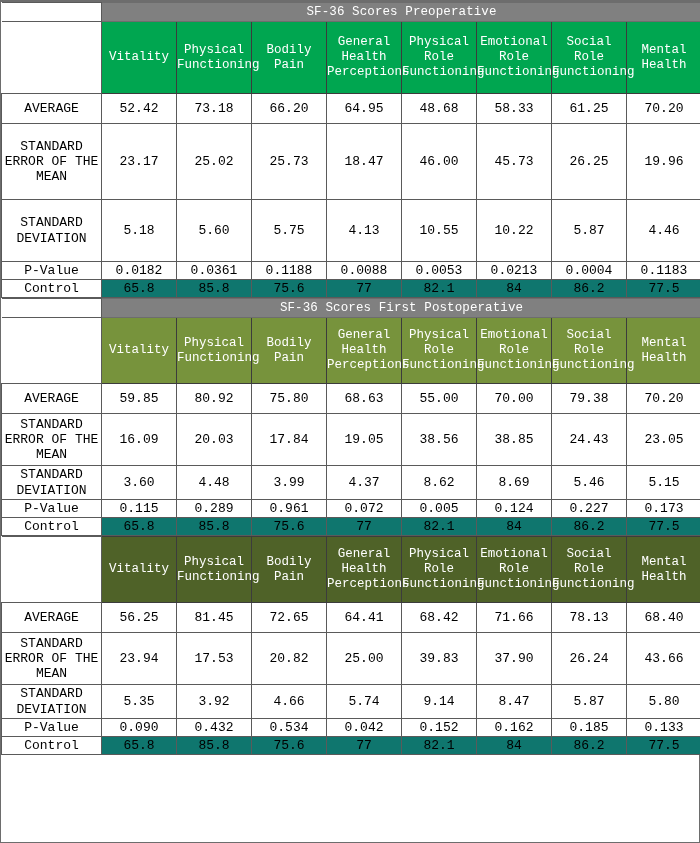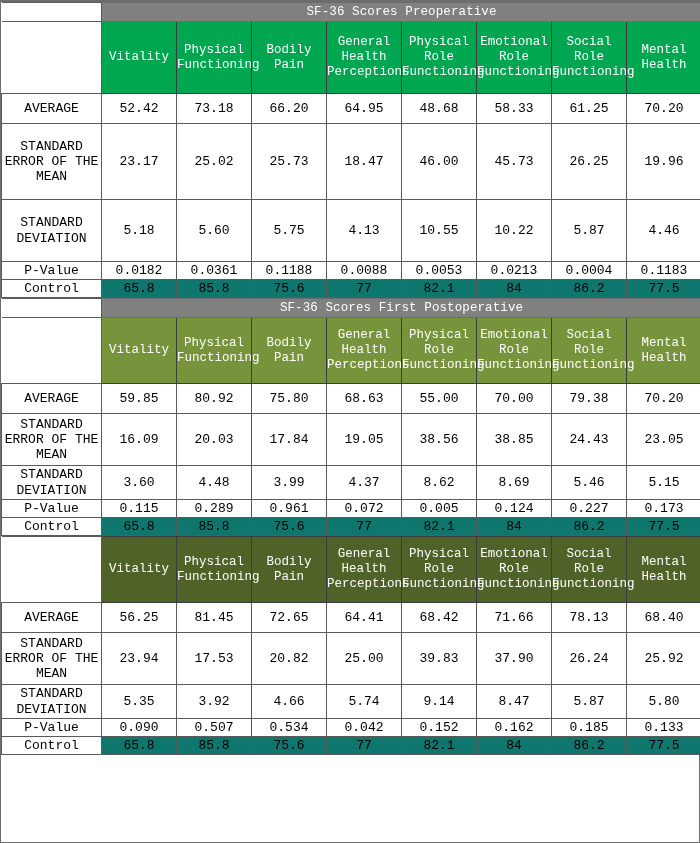--- a/index.html
+++ b/index.html
@@ -309,37 +309,37 @@
       </tr>
       <tr class="r-sem">
         <td class="rowlabel">STANDARD ERROR OF THE MEAN</td>
         <td class="cell">23.94</td>
         <td class="cell">17.53</td>
         <td class="cell">20.82</td>
         <td class="cell">25.00</td>
         <td class="cell">39.83</td>
         <td class="cell">37.90</td>
         <td class="cell">26.24</td>
-        <td class="cell">25.92</td>
+        <td class="cell">43.66</td>
       </tr>
       <tr class="r-sd">
         <td class="rowlabel">STANDARD DEVIATION</td>
         <td class="cell">5.35</td>
         <td class="cell">3.92</td>
         <td class="cell">4.66</td>
         <td class="cell">5.74</td>
         <td class="cell">9.14</td>
         <td class="cell">8.47</td>
         <td class="cell">5.87</td>
         <td class="cell">5.80</td>
       </tr>
       <tr class="r-p">
         <td class="rowlabel">P-Value</td>
         <td class="cell">0.090</td>
-        <td class="cell">0.507</td>
+        <td class="cell">0.432</td>
         <td class="cell">0.534</td>
         <td class="cell">0.042</td>
         <td class="cell">0.152</td>
         <td class="cell">0.162</td>
         <td class="cell">0.185</td>
         <td class="cell">0.133</td>
       </tr>
       <tr class="r-ctrl">
         <td class="rowlabel ctrl-label">Control</td>
         <td class="cell ctrl-cell">65.8</td>

